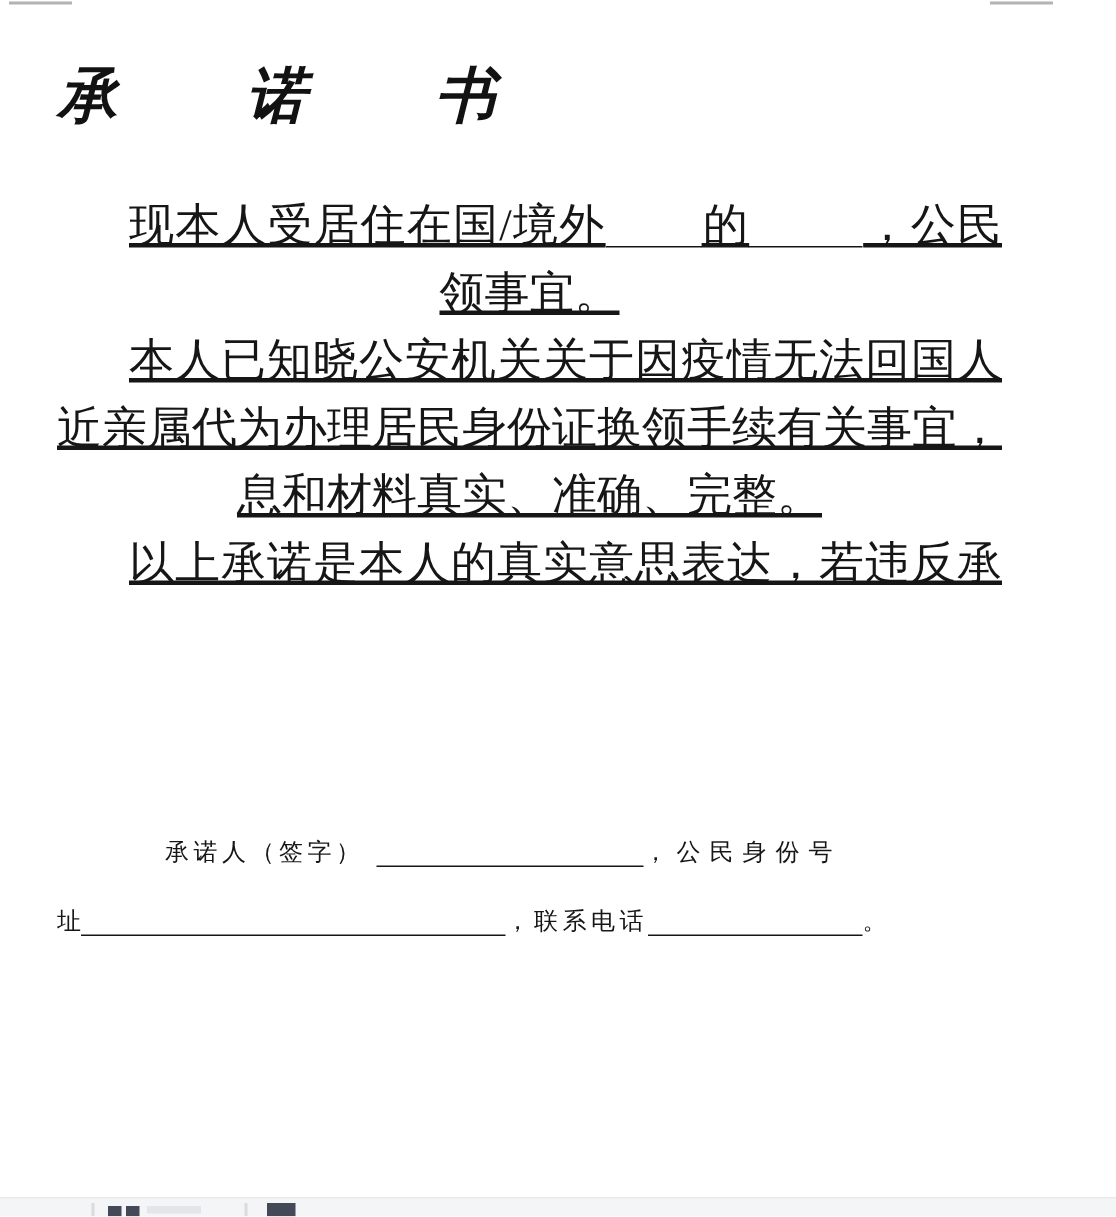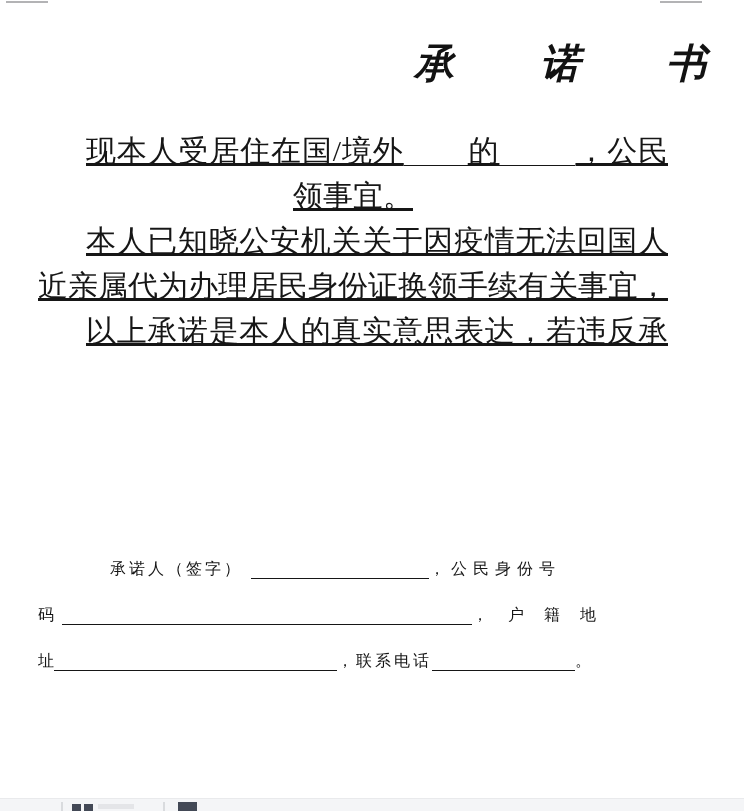--- a/index.html
+++ b/index.html
@@ -27,21 +27,21 @@
   .corner-mark.left  { left: 6px; }
   .corner-mark.right { left: 660px; }
 
   
   .doc-title {
     position: absolute;
     top: 40px;
     left: 0;
     width: 744px;
     margin: 0;
-    text-align: right;
+    text-align: left;
     font-size: 40px;
     line-height: 48px;
     font-weight: bold;
     font-style: italic;
     letter-spacing: 38px;
     padding-left: 38px;
     box-sizing: border-box;
     color: #121212;
     white-space: nowrap;
   }
@@ -164,27 +164,27 @@
 
   <h1 class="doc-title">承 诺 书</h1>
 
   <div class="doc-body">
 
     <div class="line jfull indent"><span>现本人受居住在国/境外</span><span class="blank w64"></span><span>的</span><span class="blank w76"></span><span>，公民身份证号</span></div>
     <div class="line"><span>领事宜。</span></div>
 
     <div class="line jfull indent"><span>本人已知晓公安机关关于因疫情无法回国人员委托国内</span></div>
     <div class="line jfull"><span>近亲属代为办理居民身份证换领手续有关事宜，提供的所有信</span></div>
+    <div class="line"><span>息和材料真实、准确、完整。</span></div>
 
     <div class="line jfull indent"><span>以上承诺是本人的真实意思表达，若违反承诺或者作出不</span></div>
   </div>
 
   <div class="sig-block">
     <div class="sig-line sig-indent"><span class="ls-small">承诺人（签字）</span><span class="gap-sm"></span><span class="blank w178"></span><span class="ls-mid">，公民身份号</span></div>
-    <div class="sig-line"><span>码</span><span class="gap-sm"></span><span class="blank w410"></span><span class="ls-wide">，户籍地</span></div>
     <div class="sig-line"><span>址</span><span class="blank w283"></span><span class="ls-small">，联系电话</span><span class="blank w143"></span><span>。</span></div>
   </div>
 
 
   <div class="taskbar">
     <div class="tb-sep s1"></div>
     <div class="tb-frag f1a"></div>
     <div class="tb-frag f1b"></div>
     <div class="tb-ghost"></div>
     <div class="tb-sep s2"></div>

